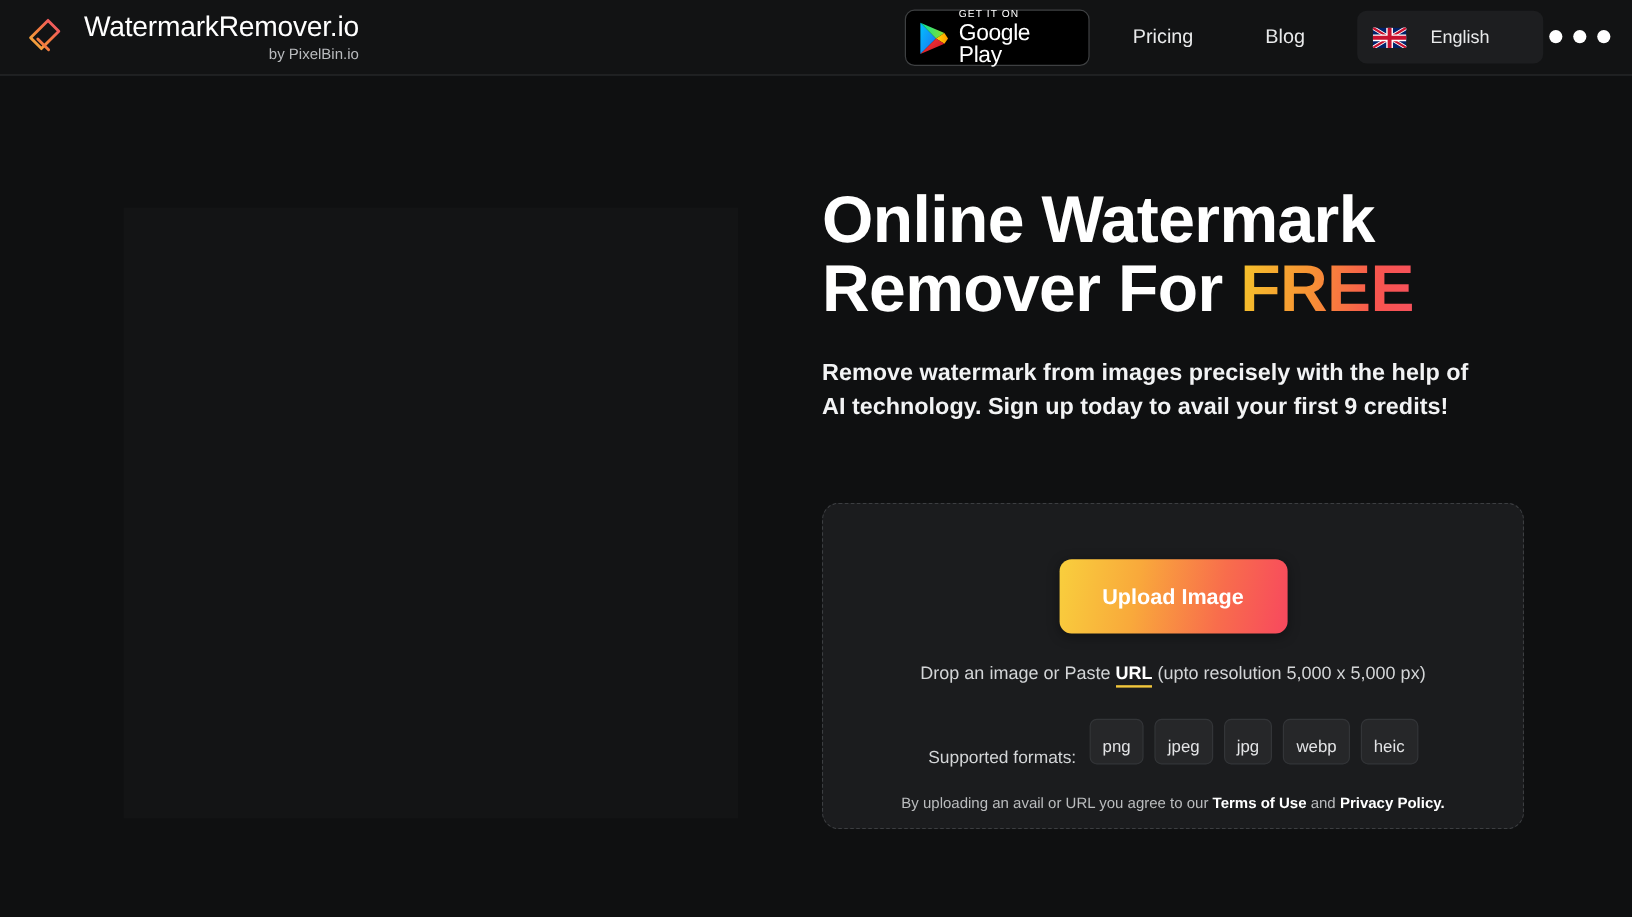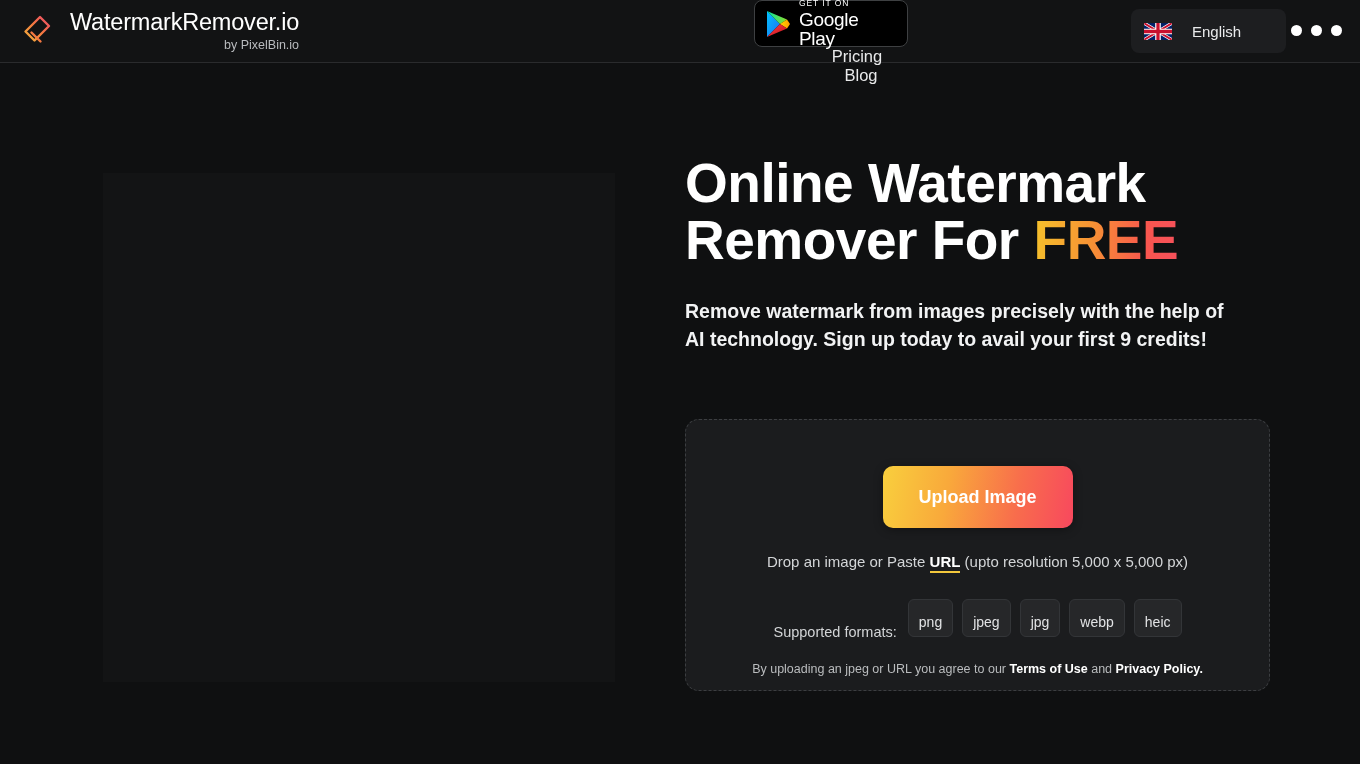--- a/index.html
+++ b/index.html
@@ -56,21 +56,20 @@
   }
 
   .header-nav {
     display: flex;
     align-items: center;
     position: absolute;
     left: 754px;
     top: 0;
     height: 63px;
     gap: 0;
-    flex-direction: column;
   }
 
   
   .gplay {
     width: 154px;
     height: 47px;
     background: #000000;
     border: 1px solid #3e4042;
     border-radius: 8px;
     display: flex;
@@ -96,21 +95,21 @@
     margin-top: 2px;
   }
 
   .nav-link {
     font-size: 16.5px;
     color: #e9eaeb;
     text-decoration: none;
     cursor: pointer;
     white-space: nowrap;
   }
-  .nav-pricing { margin-left: 52px; }
+  .nav-pricing { margin-left: 36px; }
   .nav-blog { margin-left: 60px; }
 
   .lang-select {
     position: absolute;
     left: 1131px;
     top: 9px;
     width: 155px;
     height: 44px;
     background: #1d1e20;
     border-radius: 8px;
@@ -348,15 +347,15 @@
   <div class="formats-row">
     <span class="formats-label">Supported formats:</span>
     <span class="fmt-chip">png</span>
     <span class="fmt-chip">jpeg</span>
     <span class="fmt-chip">jpg</span>
     <span class="fmt-chip">webp</span>
     <span class="fmt-chip">heic</span>
   </div>
 
   <div class="terms-line">
-    <span>By uploading an jpeg or URL you agree to our </span><b>Terms of Use</b><span> and </span><b>Privacy Policy.</b>
+    <span>By uploading an avail or URL you agree to our </span><b>Terms of Use</b><span> and </span><b>Privacy Policy.</b>
   </div>
 </div>
 
 </body></html>

